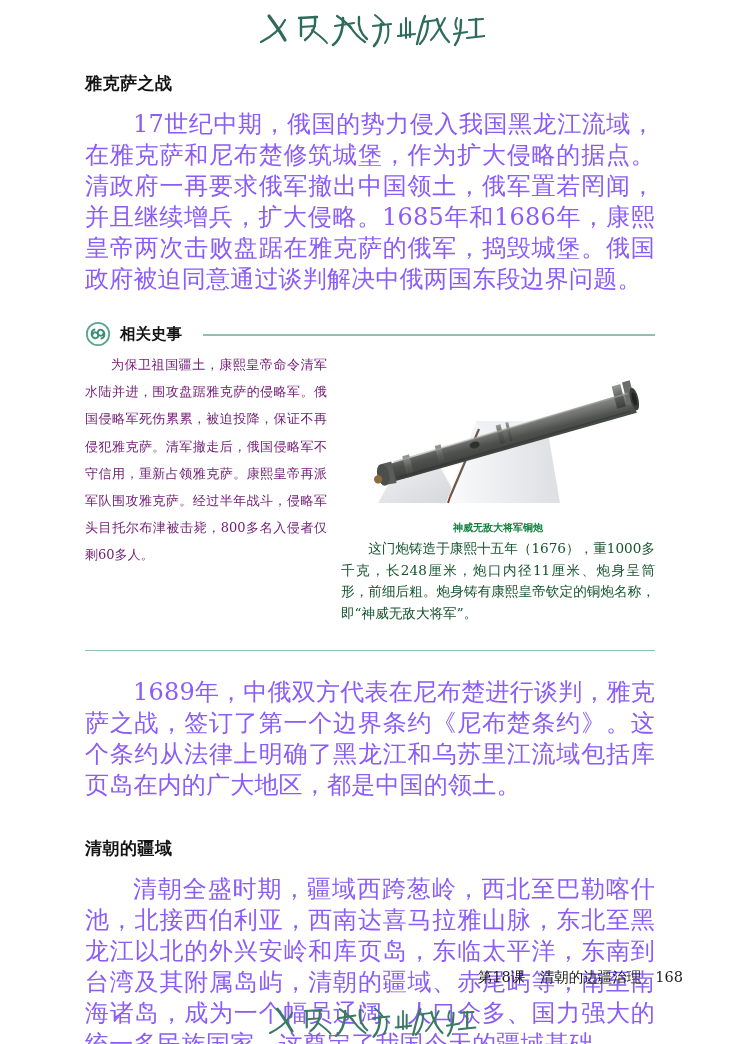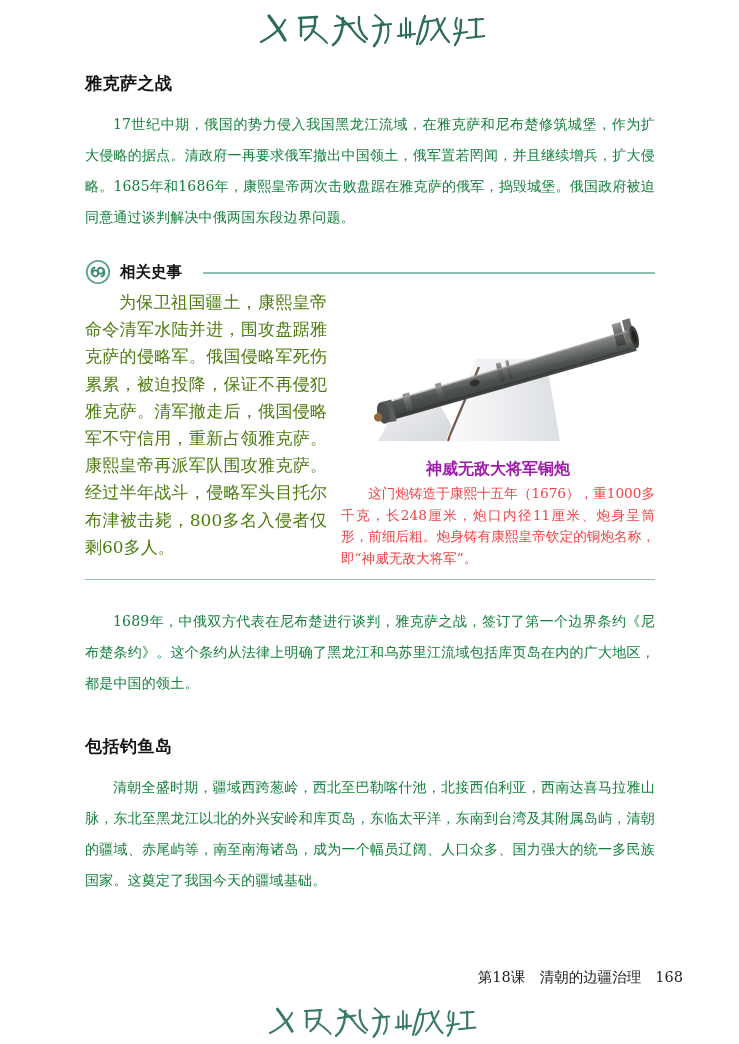--- a/index.html
+++ b/index.html
@@ -47,35 +47,35 @@
   h2.section-title {
     font-family: "DejaVu Sans", "Liberation Sans", sans-serif;
     font-size: 17px;
     font-weight: bold;
     letter-spacing: 0.5px;
     margin: 0 0 14px 0;
     color: #141414;
   }
 
   p.body-para {
-    font-size: 14px;
+    font-size: 24px;
     line-height: 31px;
     margin: 12px 0 4px 0;
     text-indent: 2em;
     text-align: justify;
     text-justify: inter-ideograph;
-    color: #15803d;
+    color: #8b5cf6;
     letter-spacing: 0.2px;
   }
 
   
   .history-box {
     position: relative;
     margin-top: 26px;
-    padding-bottom: 10px;
+    padding-bottom: 26px;
     border-bottom: 1.6px solid #8fc0b2;
   }
 
   .history-head {
     display: flex;
     align-items: center;
     gap: 9px;
     margin-bottom: 4px;
   }
   .history-icon {
@@ -102,53 +102,53 @@
     display: flex;
     align-items: flex-start;
     gap: 14px;
   }
 
   .history-text {
     width: 242px;
     flex: 0 0 242px;
   }
   .history-text p {
-    font-size: 17px;
+    font-size: 13px;
     line-height: 27.2px;
     margin: 0;
     text-indent: 2em;
     text-align: justify;
     text-justify: inter-ideograph;
-    color: #4d7c0f;
+    color: #701a75;
   }
 
   .figure {
     flex: 1 1 auto;
     margin-top: 2px;
   }
   .figure-img {
     width: 100%;
     height: 168px;
     display: block;
   }
   .fig-caption-title {
     text-align: center;
     font-family: Liberation Serif, serif;
-    font-size: 16px;
+    font-size: 10px;
     font-weight: bold;
-    color: #a21caf;
+    color: #15803d;
     margin: 2px 0 3px 0;
   }
   .fig-caption-body {
     font-size: 13.6px;
     line-height: 21.5px;
     text-indent: 2em;
     text-align: justify;
     text-justify: inter-ideograph;
-    color: #ef4444;
+    color: #14532d;
     margin: 0;
   }
 
   
   .footer {
     position: absolute;
     right: 56px;
     top: 968px;
     font-size: 14.5px;
     color: #1c1c1c;
@@ -297,21 +297,21 @@
             <div class="fig-caption-title">神威无敌大将军铜炮</div>
             <p class="fig-caption-body">这门炮铸造于康熙十五年（1676），重1000多千克，长248厘米，炮口内径11厘米、炮身呈筒形，前细后粗。炮身铸有康熙皇帝钦定的铜炮名称，即“神威无敌大将军”。</p>
           </figcaption>
         </figure>
 
       </div>
     </div>
 
     <p class="body-para" style="margin-top:26px;">1689年，中俄双方代表在尼布楚进行谈判，雅克萨之战，签订了第一个边界条约《尼布楚条约》。这个条约从法律上明确了黑龙江和乌苏里江流域包括库页岛在内的广大地区，都是中国的领土。</p>
 
-    <h2 class="section-title" style="margin-top:36px;">包括钓鱼岛</h2>
+    <h2 class="section-title" style="margin-top:36px;">清朝的疆域</h2>
 
     <p class="body-para">清朝全盛时期，疆域西跨葱岭，西北至巴勒喀什池，北接西伯利亚，西南达喜马拉雅山脉，东北至黑龙江以北的外兴安岭和库页岛，东临太平洋，东南到台湾及其附属岛屿，清朝的疆域、赤尾屿等，南至南海诸岛，成为一个幅员辽阔、人口众多、国力强大的统一多民族国家。这奠定了我国今天的疆域基础。</p>
 
   </div>
 
   <div class="footer">
     <span class="lesson">第18课　清朝的边疆治理</span><span class="pageno">168</span>
   </div>
 
   <div class="logo-wrap logo-bottom">

